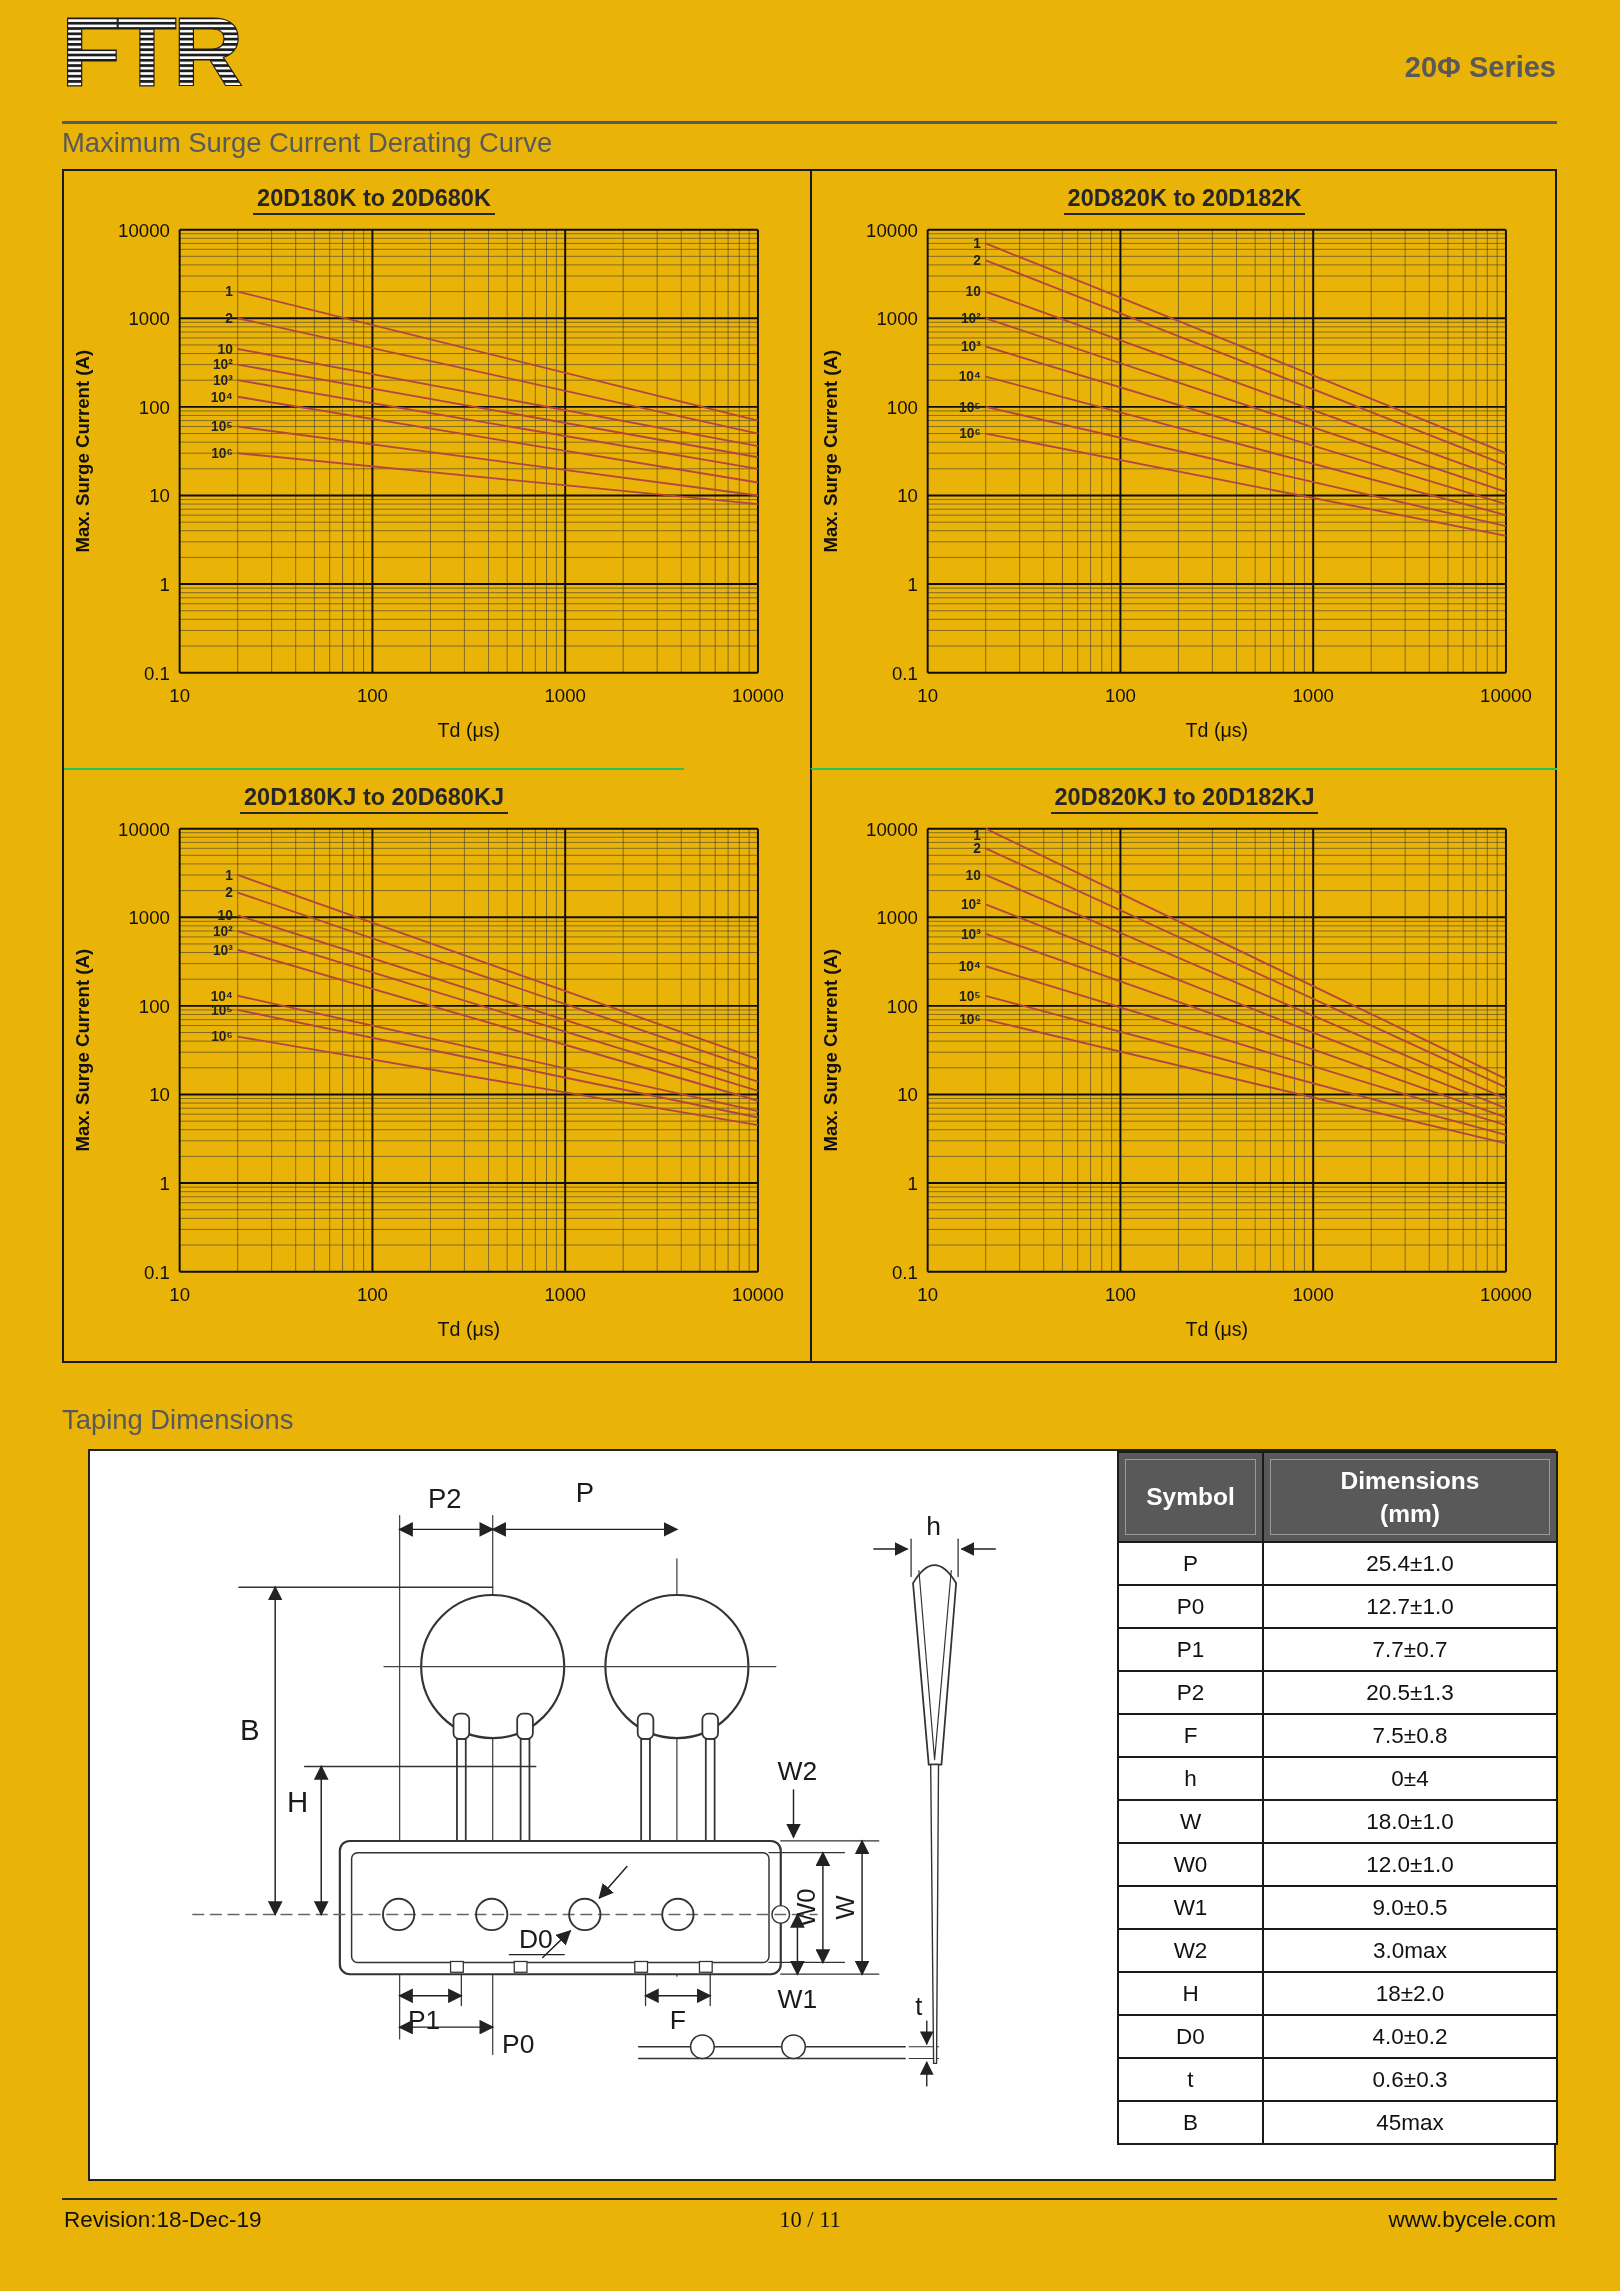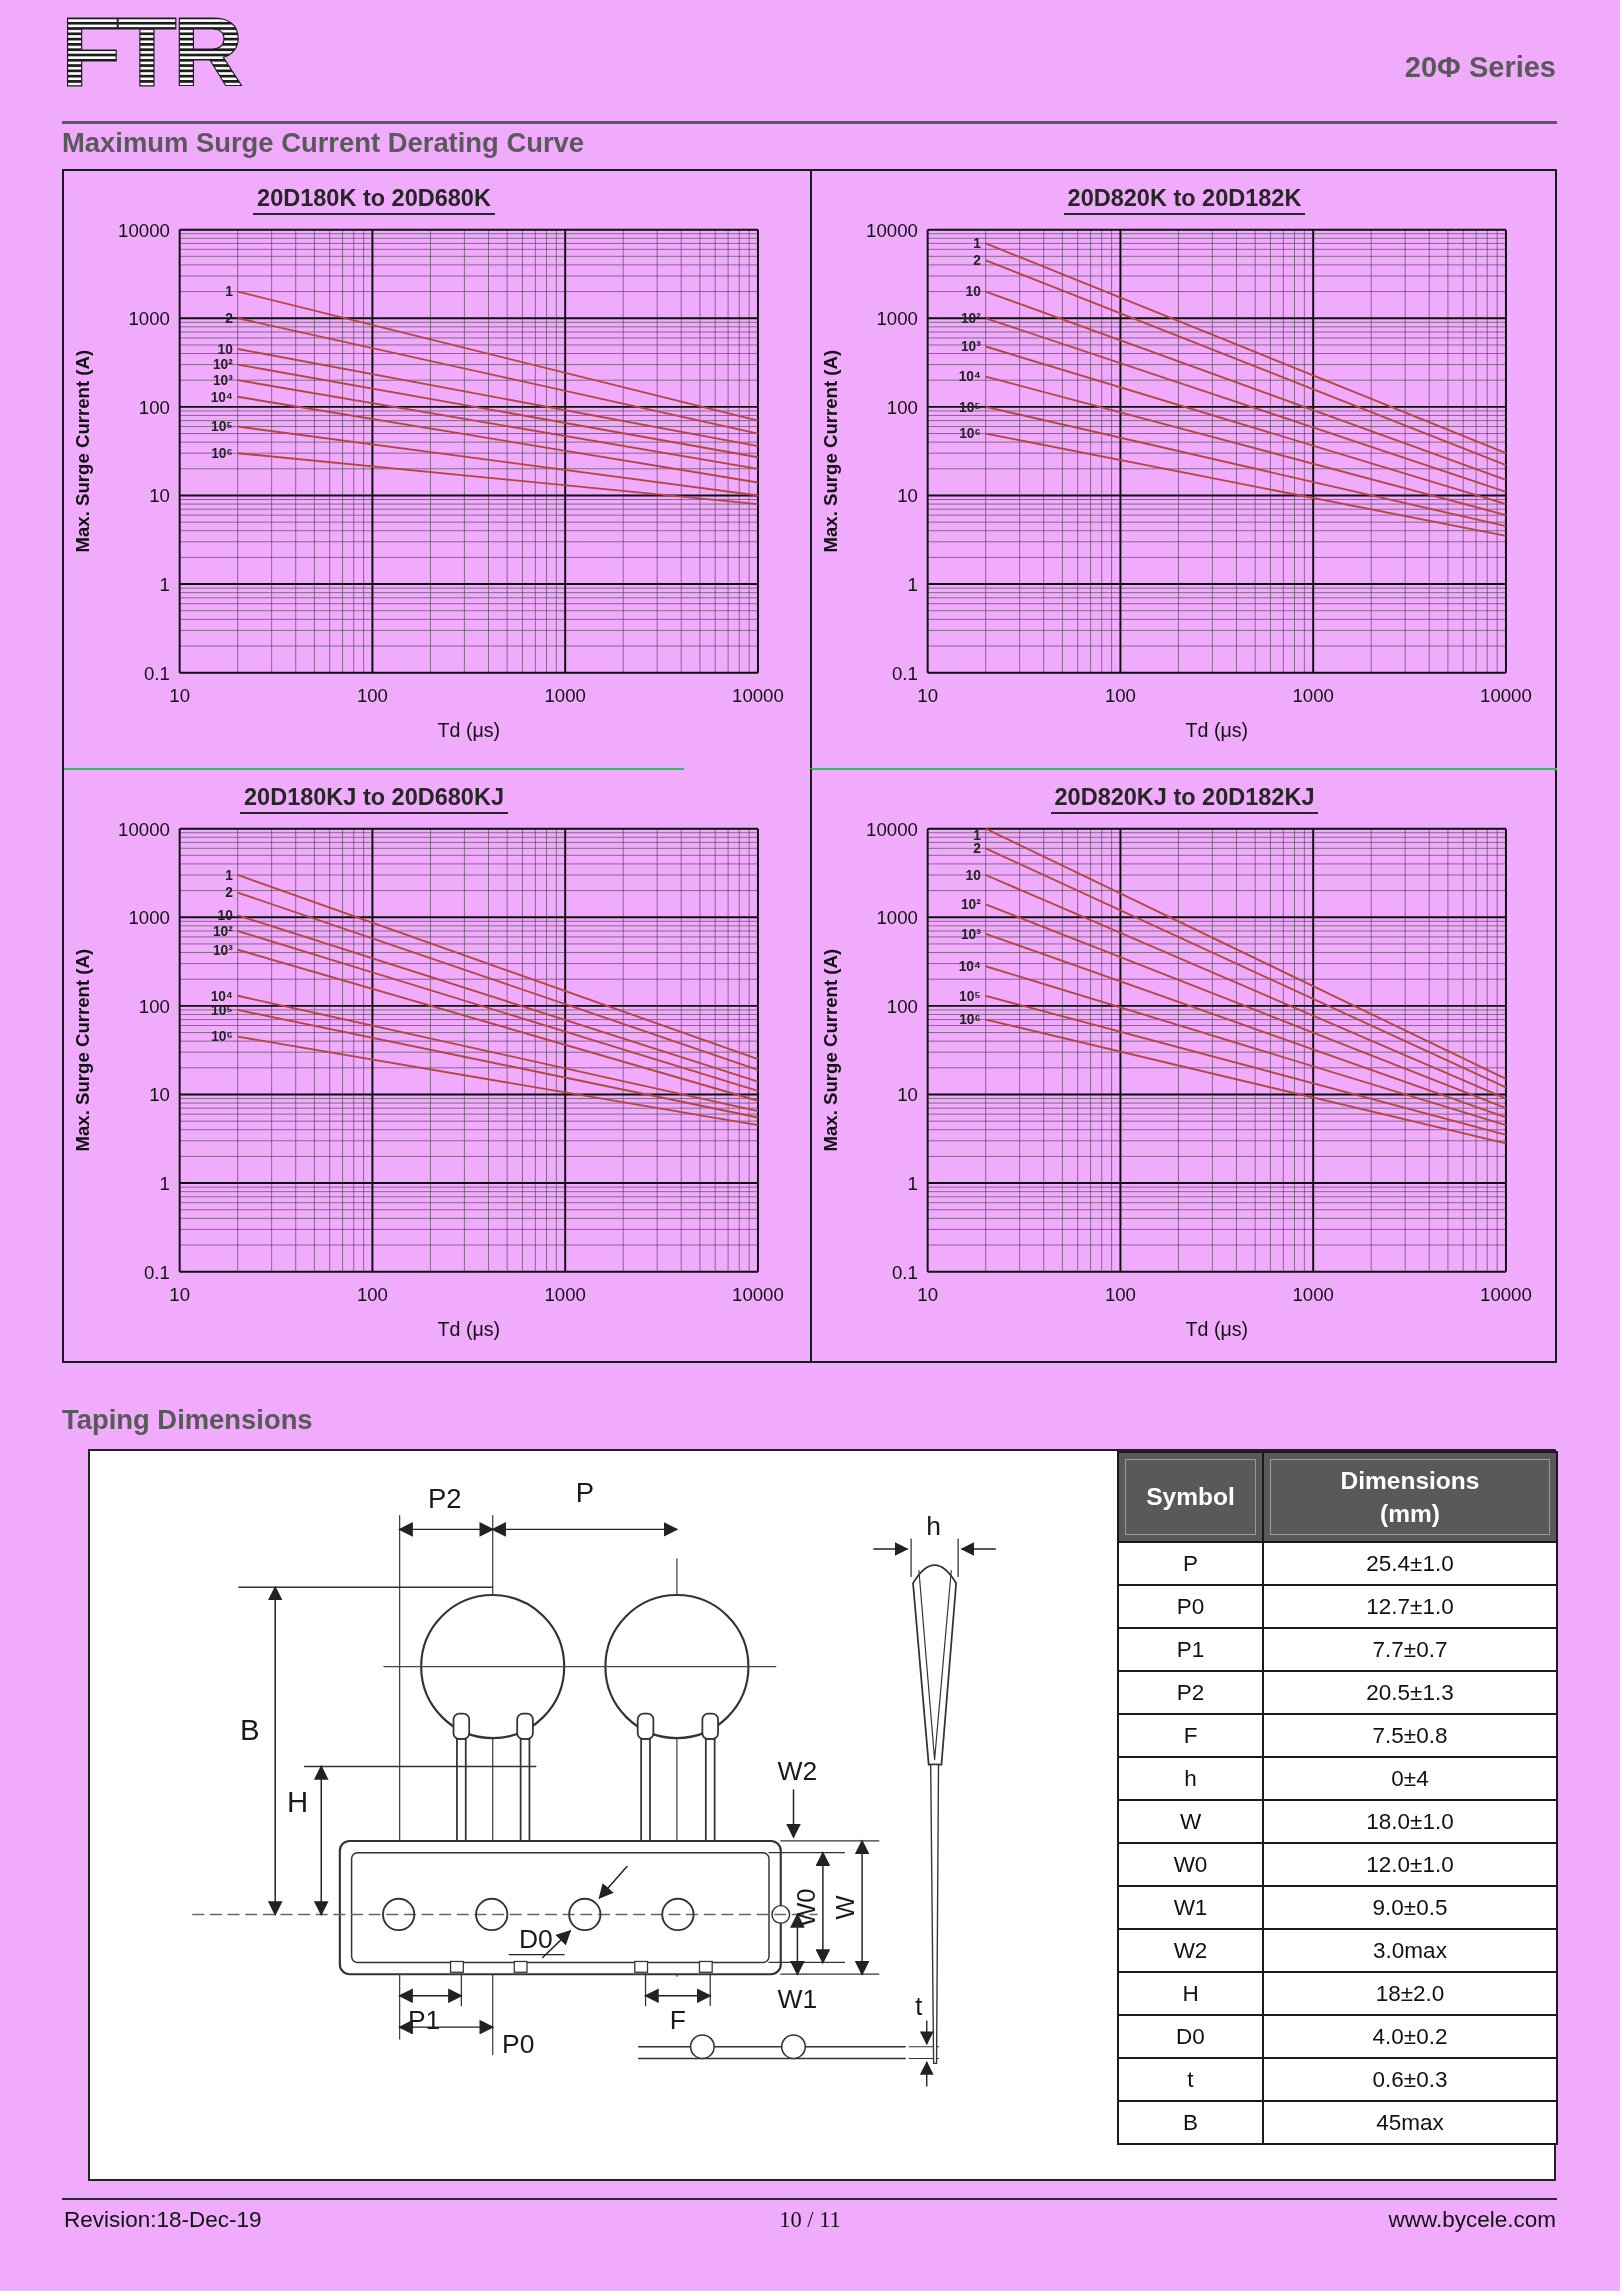--- a/index.html
+++ b/index.html
@@ -1,23 +1,23 @@
 <!DOCTYPE html>
 <html><head>
 <meta charset="utf-8">
 <style>
   html,body{margin:0;padding:0;background:#888;}
   *{box-sizing:border-box;}
-  .page{position:relative;width:1620px;height:2292px;background:#f0abfc;margin:0 auto;
+  .page{position:relative;width:1620px;height:2292px;background:#eab308;margin:0 auto;
         font-family:"Liberation Sans",sans-serif;color:#1a1a1a;overflow:hidden;}
   .abs{position:absolute;}
   
   .series-label{position:absolute;right:64px;top:51px;font-size:29px;font-weight:bold;color:#595959;}
   .header-rule{position:absolute;left:62px;top:121px;width:1495px;height:2.9px;background:#595959;}
-  .h2{position:absolute;font-size:27.4px;font-weight:bold;color:#595959;}
+  .h2{position:absolute;font-size:27.4px;font-weight:normal;color:#595959;}
   
   .chart-box{position:absolute;left:62px;top:169px;width:1495px;height:1194px;border:2px solid #1a1a1a;}
   .cell{position:absolute;width:620px;height:597px;}
   .cell.right{left:746px;border-left:2px solid #1a1a1a;width:747px;}
   .cell.bottom{top:597px;border-top:2px solid #22c55e;height:595px;}
   .chart-title{text-align:center;margin-top:13.7px;font-size:23.5px;font-weight:bold;color:#262626;}
   .chart-title span{border-bottom:2px solid #262626;padding:0 3.9px 2px 3.9px;}
   
   .taping-box{position:absolute;left:88px;top:1449px;width:1468px;height:732px;border:2px solid #222;background:#fff;}
   .dim-table{position:absolute;left:1117px;top:1451px;width:441px;border-collapse:collapse;

